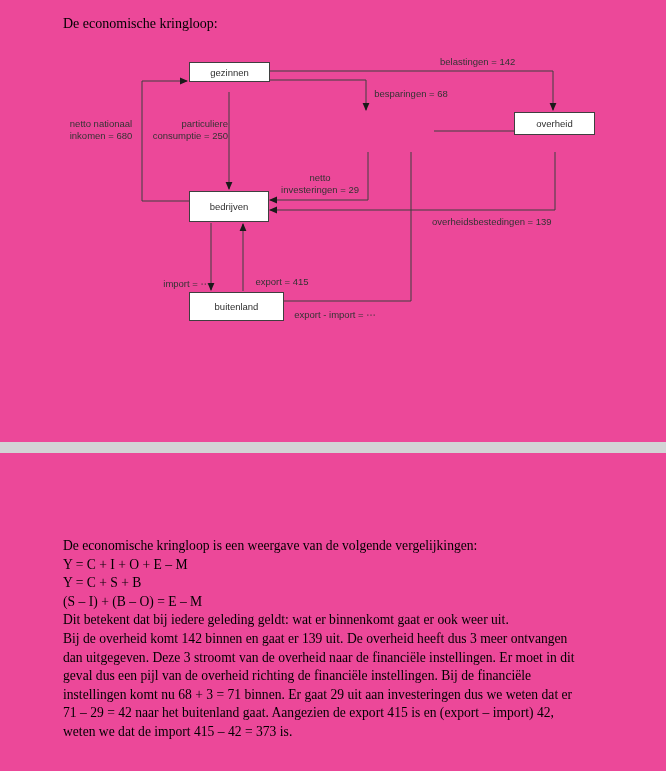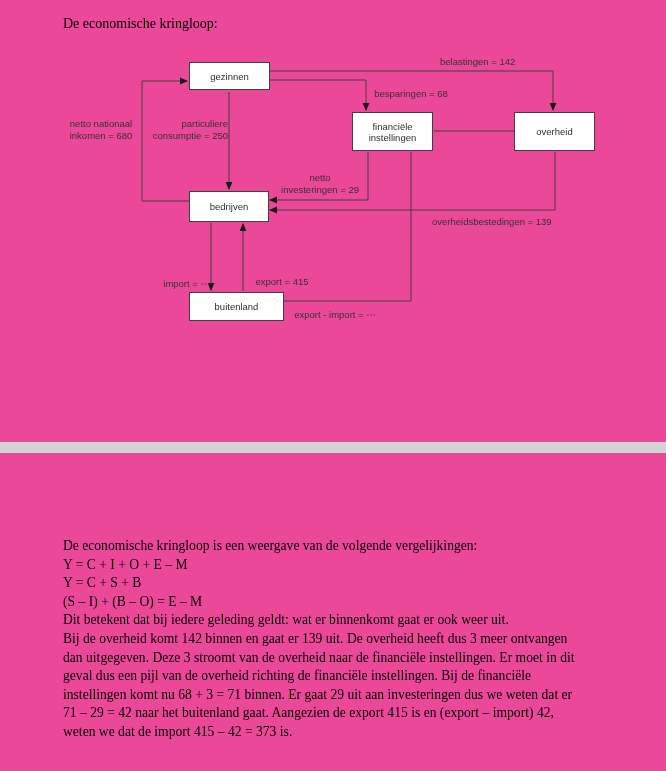--- a/index.html
+++ b/index.html
@@ -17,23 +17,23 @@
   .diagram svg { position:absolute; left:0; top:0; pointer-events:none; }
   .diagram svg polyline { stroke:var(--line,#3f3f3f); fill:none; stroke-width:1; }
   .diagram svg .arrowfill { fill:var(--arrow,#1a1a1a); }
   .box {
     position:absolute; box-sizing:border-box;
     border:1px solid var(--line,#3f3f3f); background:#fff;
     display:flex; align-items:center; justify-content:center;
     text-align:center; font:9.5px "Liberation Sans", sans-serif;
     line-height:11px; color:#2f2f2f; white-space:pre-line;
   }
-  #box-gezinnen   { left:189px; top:62px;  width:81px; height:28px; }
+  #box-gezinnen   { left:189px; top:62px;  width:81px; height:20px; }
   #box-fin        { left:352px; top:112px; width:81px; height:39px; }
-  #box-overheid   { left:514px; top:112px; width:81px; height:39px; }
+  #box-overheid   { left:514px; top:112px; width:81px; height:23px; }
   #box-bedrijven  { left:189px; top:191px; width:80px; height:31px; }
   #box-buitenland { left:189px; top:292px; width:95px; height:29px; }
   .lbl {
     position:absolute; font:9.5px "Liberation Sans", sans-serif;
     color:var(--label,#333); line-height:11.5px; white-space:pre-line;
   }
   #lbl-belastingen { left:440px; top:56px;  width:84px;  text-align:left; }
   #lbl-besparingen { left:371px; top:88px;  width:80px;  text-align:center; }
   #lbl-nni         { left:58px;  top:118px; width:86px;  text-align:center; }
   #lbl-pc          { left:140px; top:118px; width:88px;  text-align:right; }
@@ -95,22 +95,20 @@
       </g>
       <g>
         <polyline points="243,291 243,224" marker-end="url(#arrowhead)"></polyline>
       </g>
       <g>
         <polyline points="411,152 411,301 272,301" marker-end="url(#arrowhead)"></polyline>
       </g>
     </svg>
 
     <div class="box" id="box-gezinnen">gezinnen</div>
-    <div class="box" id="box-fin">financiële
-instellingen</div>
     <div class="box" id="box-overheid">overheid</div>
     <div class="box" id="box-bedrijven">bedrijven</div>
     <div class="box" id="box-buitenland">buitenland</div>
 
     <div class="lbl" id="lbl-belastingen">belastingen = 142</div>
     <div class="lbl" id="lbl-besparingen">besparingen = 68</div>
     <div class="lbl" id="lbl-nni">netto nationaal
 inkomen = 680</div>
     <div class="lbl" id="lbl-pc">particuliere
 consumptie = 250</div>

